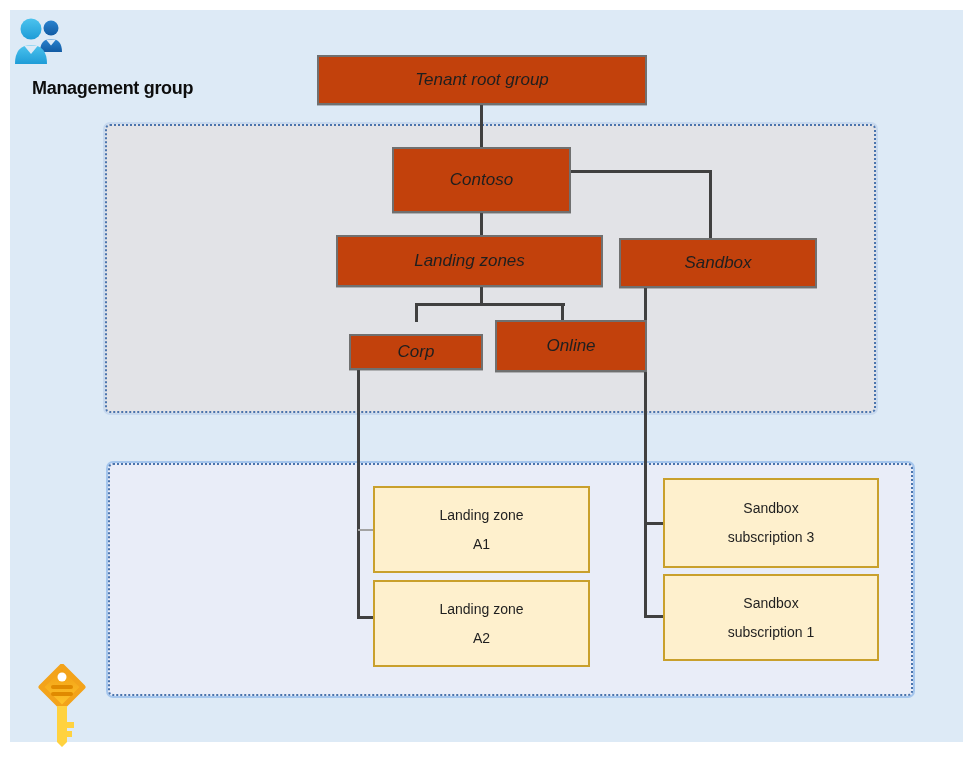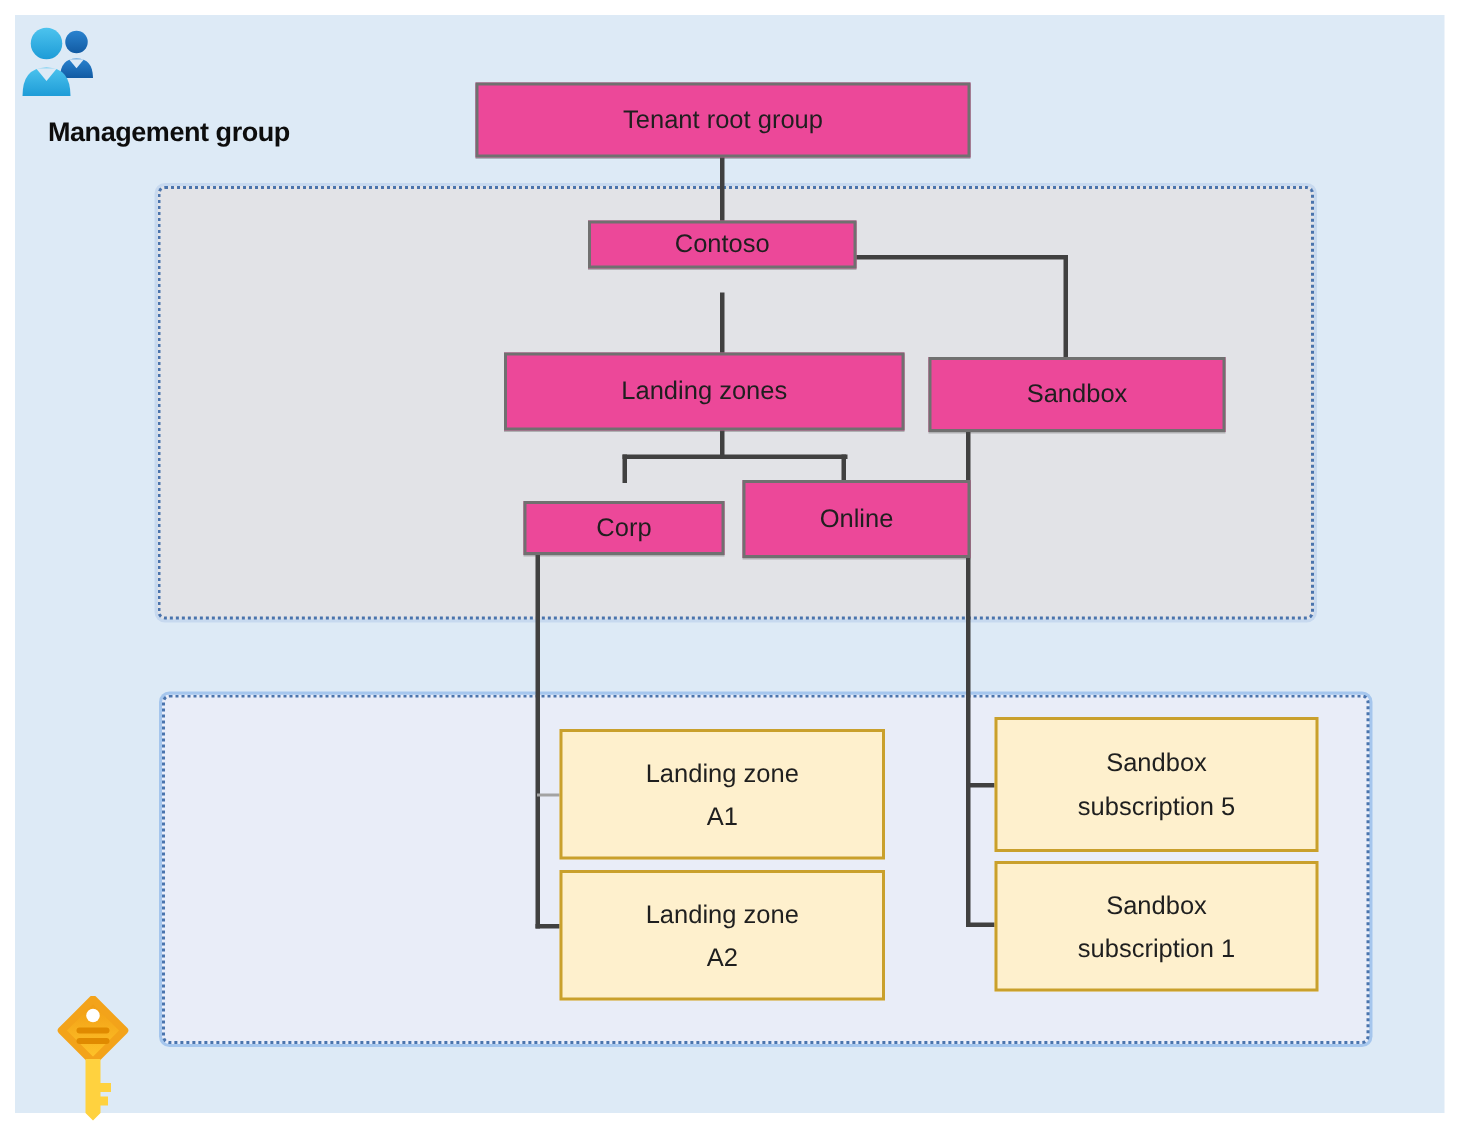--- a/index.html
+++ b/index.html
@@ -22,28 +22,28 @@
     position:absolute;left:98px;top:453px;width:805px;height:233px;
     background:#e9edf8;border:2px dotted #4a74ad;border-radius:5px;
     box-shadow:0 0 0 2px #a5c6ed;
     box-sizing:border-box;
   }
   
   .line{position:absolute;background:#404040;}
   .line-gray{position:absolute;background:#a3a3a3;}
   
   .node{
-    position:absolute;background:#ec4899;border:2px solid #707070;
+    position:absolute;background:#c2410c;border:2px solid #707070;
     box-sizing:border-box;display:flex;align-items:center;justify-content:center;
-    font-size:17px;line-height:1.2;box-shadow:0 1px 0 rgba(80,80,80,0.35);
+    font-size:17px;line-height:1.2;box-shadow:0 1px 0 rgba(80,80,80,0.35);font-style:italic;
   }
   .subnode{
     position:absolute;background:#fef0cd;border:2px solid #c9a02c;
     box-sizing:border-box;display:flex;flex-direction:column;align-items:center;justify-content:center;
-    font-size:17px;line-height:29px;text-align:center;
+    font-size:14px;line-height:29px;text-align:center;
   }
   
   .big-label{
     position:absolute;font-size:18px;font-weight:bold;color:#0d0d0d;
     letter-spacing:-0.3px;white-space:nowrap;
   }
   .icon{position:absolute;}
 </style>
 </head>
 <body>
@@ -65,21 +65,21 @@
     <div class="line" style="left:347px;top:360px;width:3px;height:249px;"></div>
     <div class="line-gray" style="left:348px;top:519px;width:16px;height:2px;"></div>
     <div class="line" style="left:347px;top:606px;width:17px;height:3px;"></div>
     <div class="line" style="left:634px;top:276px;width:3px;height:332px;"></div>
     <div class="line" style="left:634px;top:512px;width:20px;height:3px;"></div>
     <div class="line" style="left:634px;top:605px;width:20px;height:3px;"></div>
 
     <div class="node" style="left:307px;top:45px;width:330px;height:50px;">
       <span>Tenant root group</span>
     </div>
-    <div class="node" style="left:382px;top:137px;width:179px;height:32px;">
+    <div class="node" style="left:382px;top:137px;width:179px;height:66px;">
       <span>Contoso</span>
     </div>
     <div class="node" style="left:326px;top:225px;width:267px;height:52px;">
       <span>Landing zones</span>
     </div>
     <div class="node" style="left:609px;top:228px;width:198px;height:50px;">
       <span>Sandbox</span>
     </div>
     <div class="node" style="left:339px;top:324px;width:134px;height:36px;">
       <span>Corp</span>
@@ -91,21 +91,21 @@
     <div class="subnode" style="left:363px;top:476px;width:217px;height:87px;">
       <span>Landing zone</span>
       <span>A1</span>
     </div>
     <div class="subnode" style="left:363px;top:570px;width:217px;height:87px;">
       <span>Landing zone</span>
       <span>A2</span>
     </div>
     <div class="subnode" style="left:653px;top:468px;width:216px;height:90px;">
       <span>Sandbox</span>
-      <span>subscription 5</span>
+      <span>subscription 3</span>
     </div>
     <div class="subnode" style="left:653px;top:564px;width:216px;height:87px;">
       <span>Sandbox</span>
       <span>subscription 1</span>
     </div>
 
     <svg class="icon" style="left:3px;top:6px;" width="52" height="50" viewBox="0 0 52 50">
       <defs>
         <linearGradient id="pg1" x1="0" y1="0" x2="0" y2="1">
           <stop offset="0" stop-color="#4cc3ee"></stop>

